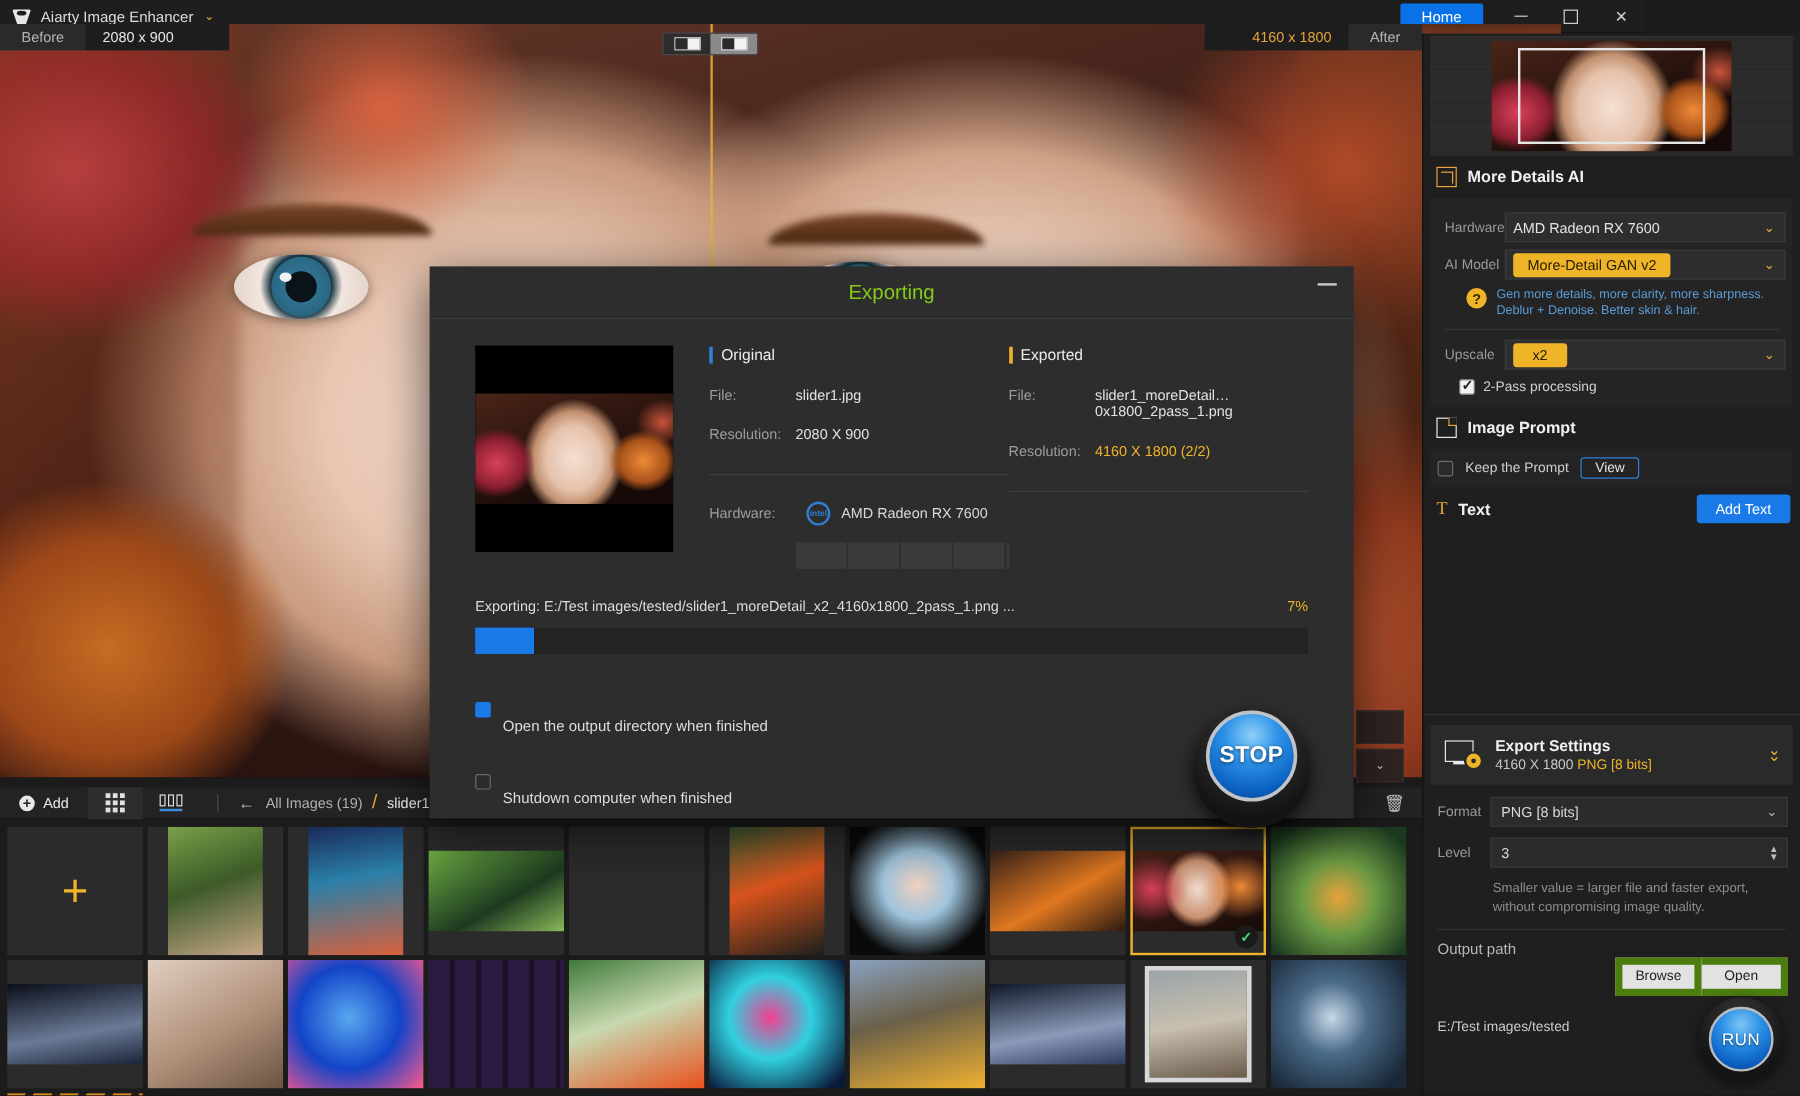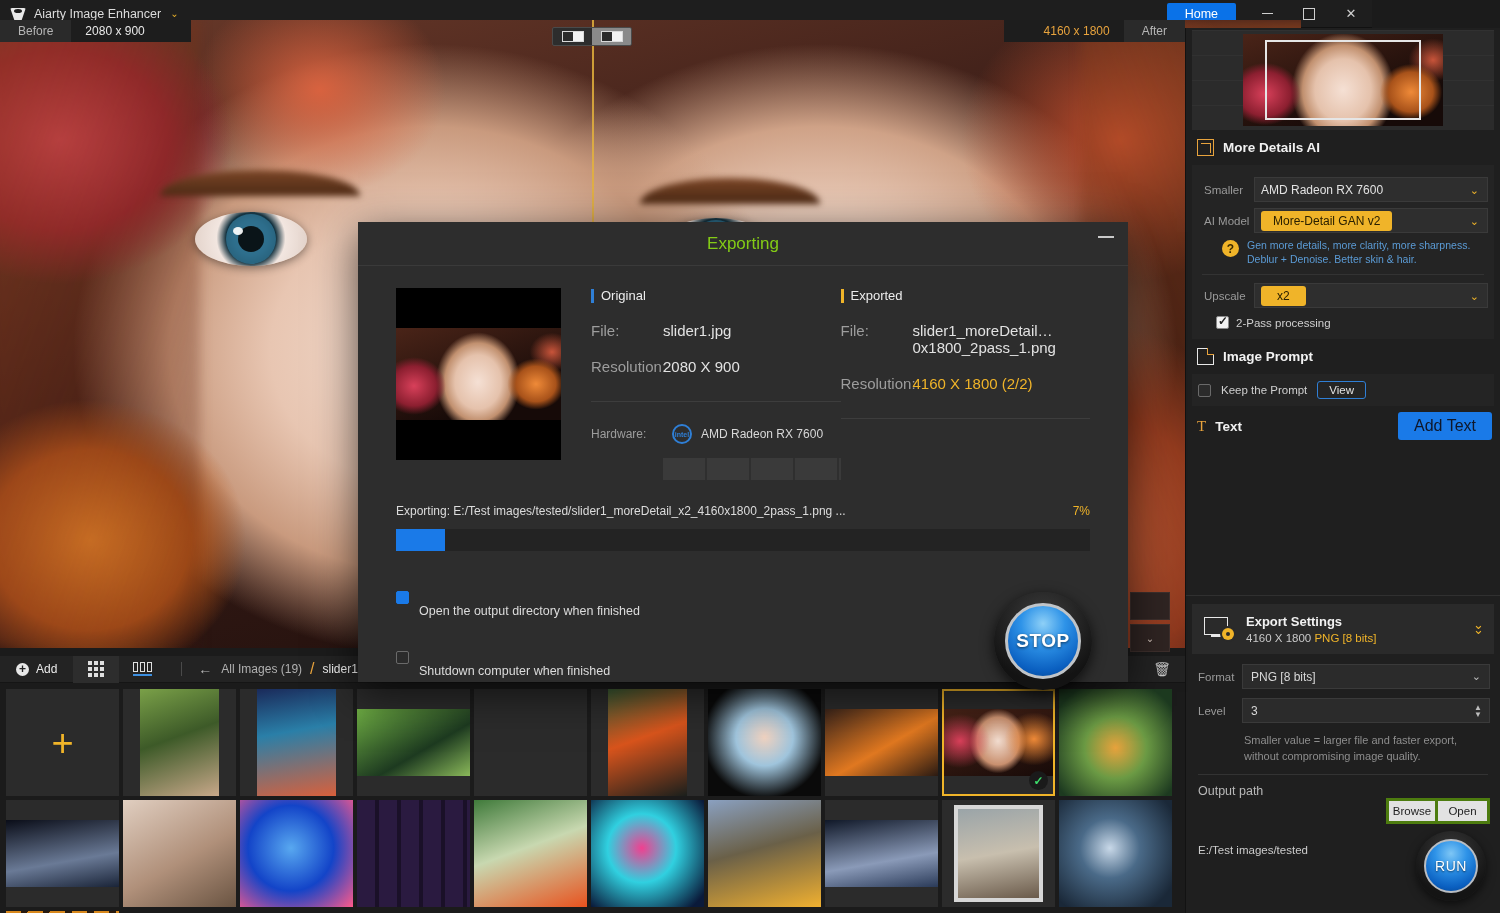--- a/index.html
+++ b/index.html
@@ -212,21 +212,21 @@
 
   .prompt-box {
     background:#242424; margin:0 6px; padding:7px 6px; display:flex; align-items:center; gap:10px;
   }
   .btn-outline {
     border:1px solid #2f7fd6; color:#e2e2e2; font-size:11.5px;
     padding:2px 11px; border-radius:3px; cursor:pointer; background:transparent;
   }
   .text-row { display:flex; align-items:center; padding:6px 8px 6px 11px; }
   .btn-blue {
-    background:#1a7ae8; color:#0f172a; font-size:16px; padding:5px 16px;
+    background:#1a7ae8; color:#ffffff; font-size:12px; padding:5px 16px;
     border-radius:3px; margin-left:auto; cursor:pointer;
   }
 
   .export-settings {
     position:absolute; left:0; right:0; top:567px; border-top:1px solid #303030;
   }
   .es-head {
     display:flex; align-items:center; gap:12px; background:#2a2a2a;
     margin:8px 6px 0 6px; padding:10px 10px 10px 12px; cursor:pointer;
   }
@@ -260,21 +260,21 @@
     position:absolute; right:7px; top:50%; transform:translateY(-50%);
     display:flex; flex-direction:column; color:#bdbdbd; font-size:8px; line-height:7px;
     cursor:pointer;
   }
   .es-hint { font-size:11px; color:#8d8d8d; line-height:16px; padding-left:46px; }
   .es-divider { height:1px; background:#333; margin:10px 2px 9px 0; }
   .outrow { display:flex; align-items:flex-start;flex-direction:column; }
   .outlbl { font-size:12.5px; color:#b8b8b8; }
   .obtn {
     background:#e2e2e2; color:#1e1e1e; font-size:11.5px; padding:4px 0;
-    width:52px; text-align:center; cursor:pointer; border:3px solid #4d7c0f;
+    width:72px; text-align:center; cursor:pointer; border:6px solid #4d7c0f;
   }
   .obtn + .obtn { border-left:none; }
   .outpath { font-size:11.5px; color:#cccccc; margin-top:20px; }
 
   .runbtn {
     position:absolute; right:14px; bottom:12px; width:70px; height:70px;
     border-radius:50%;
     background: radial-gradient(circle at 50% 30%, #3a3a3a, #141414 70%);
     display:flex; align-items:center; justify-content:center;
     box-shadow: 0 3px 10px rgba(0,0,0,.6); cursor:pointer;
@@ -361,21 +361,21 @@
       radial-gradient(ellipse 36px 32px at 140px 56px, #ef8a38 0%, #a8521a 55%, transparent 80%),
       radial-gradient(ellipse 30px 26px at 156px 24px, #c8543a 0%, transparent 74%),
       radial-gradient(ellipse 46px 54px at 82px 54px, #f5e0d4 0%, #e5c2ac 50%, #c1906f 72%, transparent 92%),
       linear-gradient(160deg,#4a2418 0%, #160a08 75%);
   }
   .info-cols { flex:1; display:flex; }
   .info-col { flex:1; }
   .col-head { display:flex; align-items:center; gap:7px; font-size:13px; color:#ececec; }
   .bar-blue { width:3px; height:14px; background:#2f7fd6; }
   .bar-gold { width:3px; height:14px; background:#f0b429; }
-  .kv { display:flex; margin-top:19px; font-size:15px; }
+  .kv { display:flex; margin-top:19px; font-size:12px; }
   .kv .k { width:72px; color:#9d9d9d; flex:none; }
   .kv .v { color:#e2e2e2; }
   .kv .v.gold { color:#f0b429; }
   .hline { height:1px; background:#3d3d3d; margin:26px 0 0 0; }
   .hw-row { display:flex; align-items:center; gap:9px; margin-top:22px; font-size:12px; }
   .hw-row .k { width:72px; color:#9d9d9d; }
   .intel {
     width:20px; height:20px; border-radius:50%;
     border:2px solid #2f7fd6; color:#2f7fd6; font-size:7px; font-weight:bold;
     display:flex; align-items:center; justify-content:center; flex:none;
@@ -394,21 +394,21 @@
     margin:11px 38px 0 38px; height:22px; background:#232323; position:relative;
   }
   .pbar .fill { position:absolute; left:0; top:0; bottom:0; background:#1a7ae8; }
   .modal-chks { margin:25px 0 0 38px; }
   .modal-chks .chkrow2 { display:flex; align-items:center; gap:10px; margin-bottom:18px; }
   .modal-chks .lbl { font-size:12.5px; color:#dcdcdc;margin-top:28px; }
 
   .stopbtn {
     position:absolute; right:36px; bottom:-8px; width:98px; height:98px; border-radius:50%;
     background: radial-gradient(circle at 50% 28%, #3d3d3d, #131313 72%);
-    display:flex; align-items:center; justify-content:center;
+    display:flex; align-items:flex-start; justify-content:center;
     box-shadow: 0 4px 14px rgba(0,0,0,.7); cursor:pointer;
   }
   .stopbtn .orb2 {
     width:76px; height:76px; border-radius:50%;
     background: radial-gradient(circle at 50% 25%, #8ed0f7 0%, #2e93e8 35%, #0a5fc0 75%, #063f85 100%);
     border:3px solid #c0c4c8;
     display:flex; align-items:center; justify-content:center;
     color:#fff; font-size:19px; font-weight:bold; letter-spacing:.5px;
     text-shadow: 0 1px 3px rgba(0,0,0,.6);
   }
@@ -597,21 +597,21 @@
         </div>
     </div>
 
     <div class="sec-head">
       <span class="ico ico-details"></span>
       <span>More Details AI</span>
     </div>
 
     <div class="fieldbox">
       <div class="frow">
-        <span class="flabel">Smaller</span>
+        <span class="flabel">Hardware</span>
         <div class="fselect">
           <span>AMD Radeon RX 7600</span>
           <span class="chev">⌄</span>
         </div>
       </div>
       <div class="frow">
         <span class="flabel">AI Model</span>
         <div class="fselect">
           <span class="pill">More-Detail GAN v2</span>
           <span class="chev">⌄</span>

